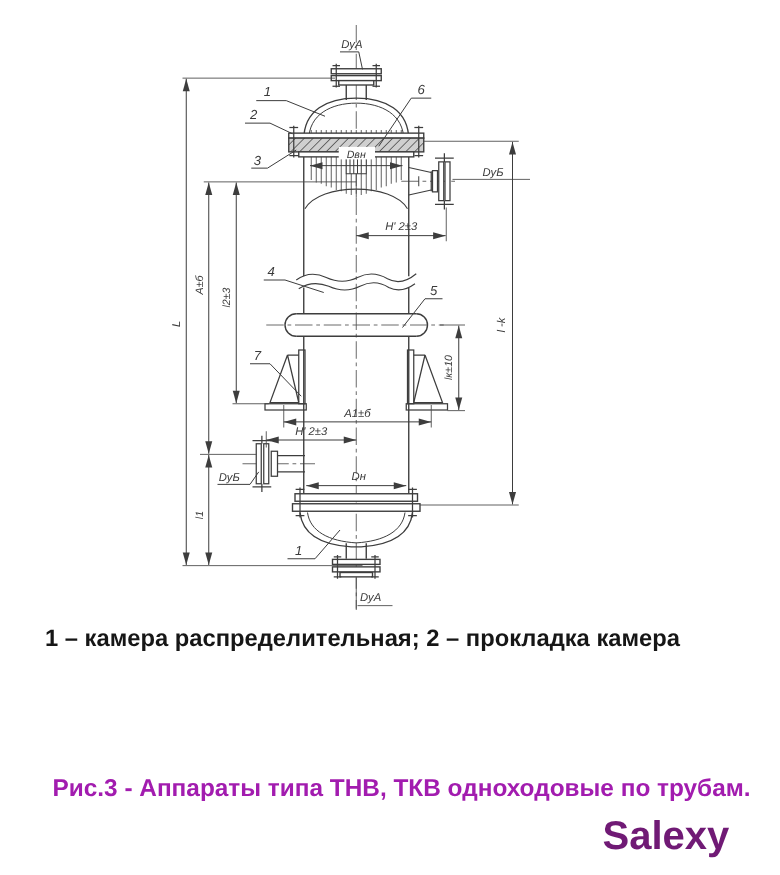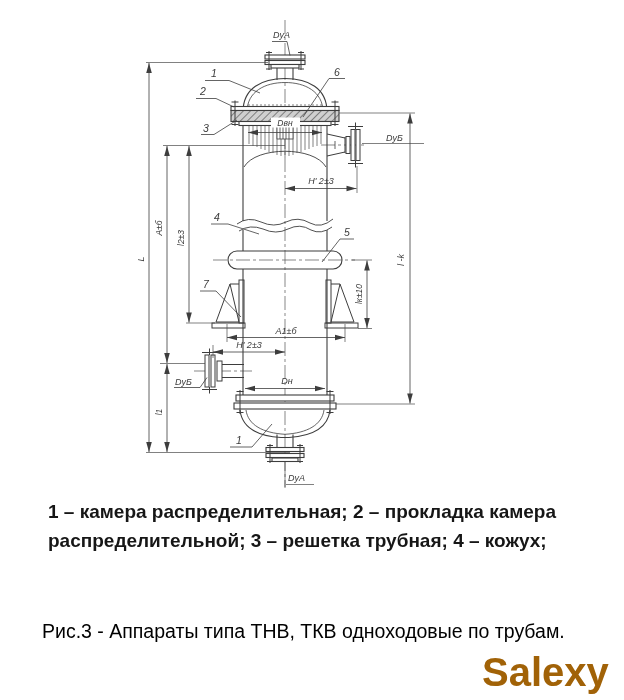--- a/index.html
+++ b/index.html
@@ -3,26 +3,26 @@
 <meta charset="utf-8">
 <style>
   html,body{margin:0;padding:0;background:#ffffff;}
   .page{position:relative;width:624px;height:700px;background:#fff;overflow:hidden;
         font-family:"Liberation Sans", sans-serif;}
   .drawing{position:absolute;left:0;top:0;}
   svg text{font-family:"Liberation Sans", sans-serif;fill:#3a3a3a;}
   .dimlbl{font-style:italic;font-size:9px;}
   .dimlbl-sm{font-style:italic;font-size:8.5px;}
   .callout{font-style:italic;font-size:10.5px;}
-  .caption{position:absolute;left:48px;top:497px;width:560px;color:#161616;
+  .caption{position:absolute;left:36px;top:497px;width:560px;color:#161616;
            font-weight:bold;font-size:19px;line-height:29px;white-space:nowrap;}
-  .figcaption{position:absolute;left:42px;top:620px;width:575px;color:#000000;
-           font-weight:normal;font-size:19.5px;white-space:nowrap;}
-  .watermark{position:absolute;left:482px;top:650px;color:#a16207;font-weight:bold;
-           font-size:40px;letter-spacing:0px;}
+  .figcaption{position:absolute;left:42px;top:620px;width:575px;color:#a21caf;
+           font-weight:bold;font-size:19.5px;white-space:nowrap;}
+  .watermark{position:absolute;left:482px;top:650px;color:#701a75;font-weight:bold;
+           font-size:32px;letter-spacing:0px;}
 </style>
 </head>
 <body>
 
 <div class="page">
 
 <svg class="drawing" width="624" height="495" viewBox="0 0 624 495">
   <defs>
     <marker id="ae" markerUnits="userSpaceOnUse" markerWidth="12" markerHeight="8" refX="11" refY="4" orient="auto">
       <path d="M11 4 L1 1.2 L1 6.8 Z" fill="#3d3d3d"></path>
@@ -255,20 +255,19 @@
   <text class="callout" x="203" y="132">3</text>
   <text class="callout" x="334" y="75.5">6</text>
   <text class="callout" x="214" y="221">4</text>
   <text class="callout" x="344" y="236">5</text>
   <text class="callout" x="203" y="288">7</text>
   <text class="callout" x="236" y="444">1</text>
 </svg>
 
 <div class="caption">
   <div>1 – камера распределительная; 2 – прокладка камера</div>
-  <div>распределительной; 3 – решетка трубная; 4 – кожух;</div>
 </div>
 
 <div class="figcaption">Рис.3 - Аппараты типа ТНВ, ТКВ одноходовые по трубам.</div>
 
 <div class="watermark">Salexy</div>
 
 </div>
 
 </body></html>

